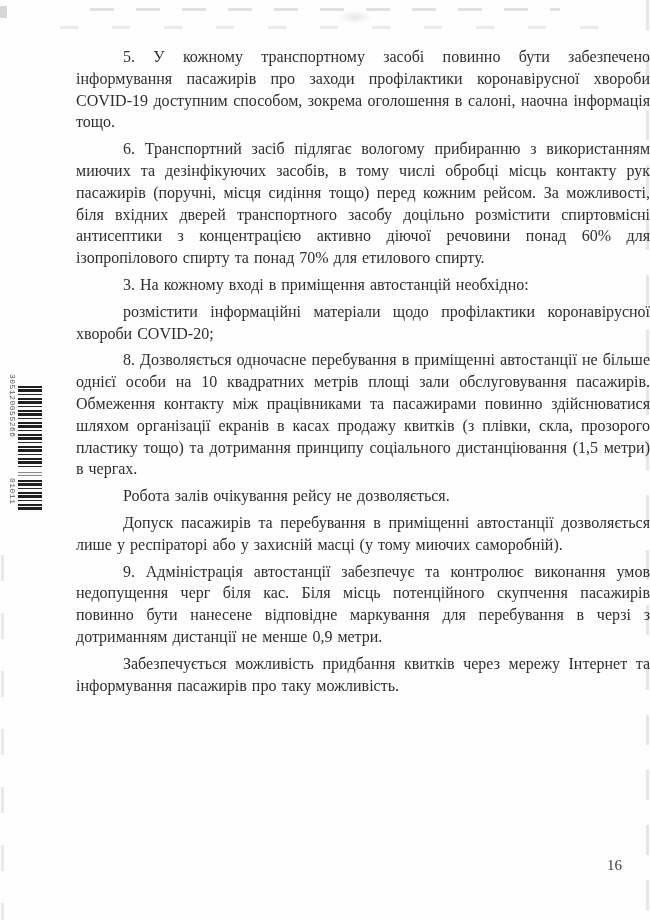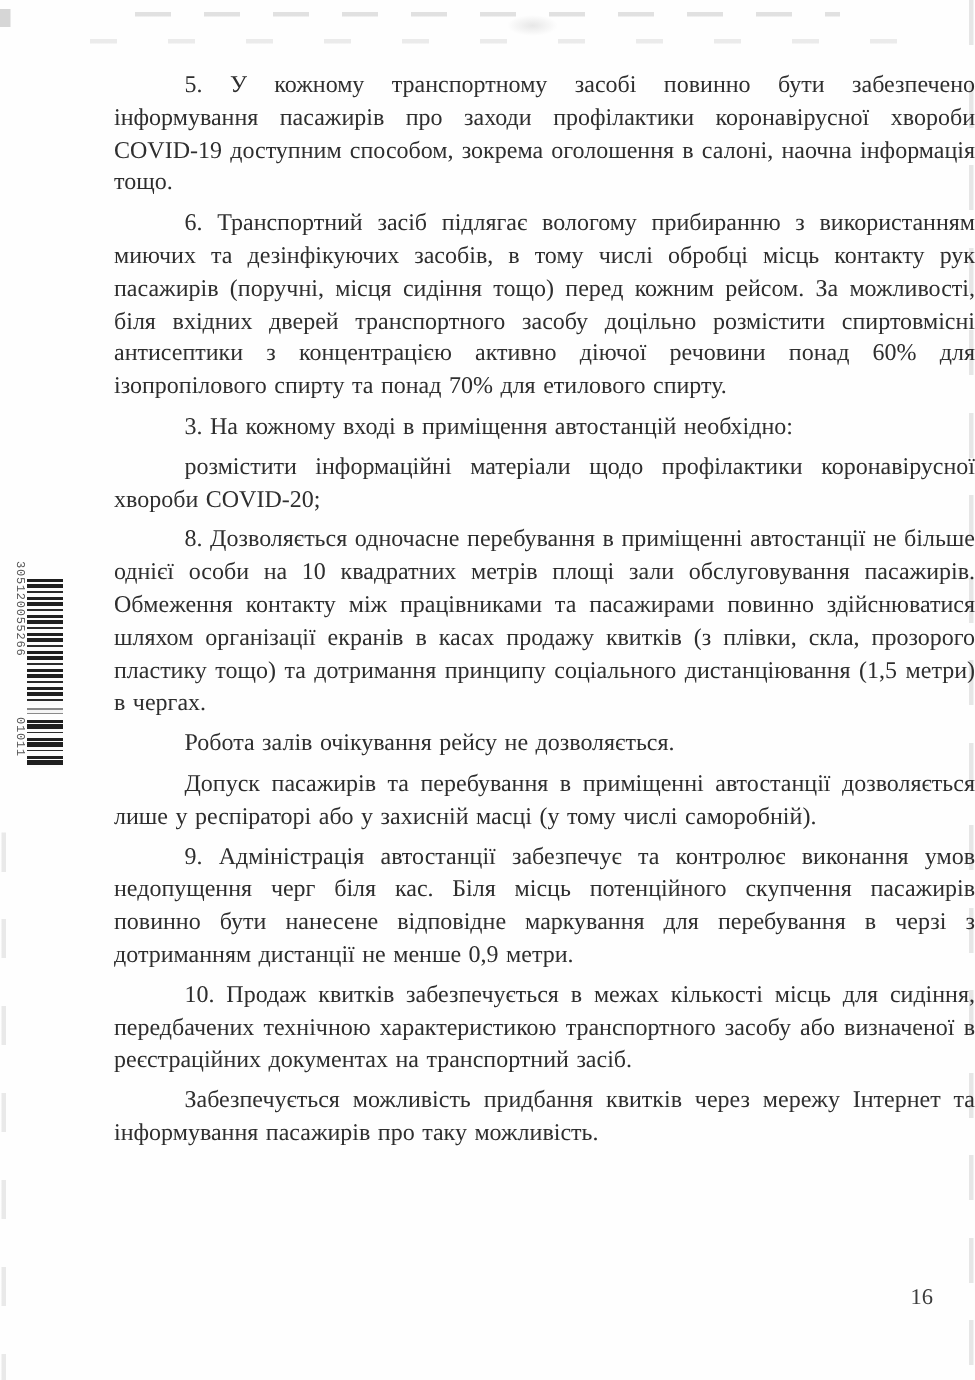--- a/index.html
+++ b/index.html
@@ -121,21 +121,20 @@
   <div class="barcode-digits bc-digits-2">01011</div>
   <div class="barcode-bars bc-bars-2"></div>
 
   <div class="content">
     <p>5. У кожному транспортному засобі повинно бути забезпечено інформування пасажирів про заходи профілактики коронавірусної хвороби COVID-19 доступним способом, зокрема оголошення в салоні, наочна інформація тощо.</p>
     <p>6. Транспортний засіб підлягає вологому прибиранню з використанням миючих та дезінфікуючих засобів, в тому числі обробці місць контакту рук пасажирів (поручні, місця сидіння тощо) перед кожним рейсом. За можливості, біля вхідних дверей транспортного засобу доцільно розмістити спиртовмісні антисептики з концентрацією активно діючої речовини понад 60% для ізопропілового спирту та понад 70% для етилового спирту.</p>
     <p>3. На кожному вході в приміщення автостанцій необхідно:</p>
     <p>розмістити інформаційні матеріали щодо профілактики коронавірусної хвороби COVID-20;</p>
     <p>8. Дозволяється одночасне перебування в приміщенні автостанції не більше однієї особи на 10 квадратних метрів площі зали обслуговування пасажирів. Обмеження контакту між працівниками та пасажирами повинно здійснюватися шляхом організації екранів в касах продажу квитків (з плівки, скла, прозорого пластику тощо) та дотримання принципу соціального дистанціювання (1,5 метри) в чергах.</p>
     <p>Робота залів очікування рейсу не дозволяється.</p>
-    <p>Допуск пасажирів та перебування в приміщенні автостанції дозволяється лише у респіраторі або у захисній масці (у тому числі саморобній).</p>
+    <p>Допуск пасажирів та перебування в приміщенні автостанції дозволяється лише у респіраторі або у захисній масці (у тому миючих саморобній).</p>
     <p>9. Адміністрація автостанції забезпечує та контролює виконання умов недопущення черг біля кас. Біля місць потенційного скупчення пасажирів повинно бути нанесене відповідне маркування для перебування в черзі з дотриманням дистанції не менше 0,9 метри.</p>
-    <p>10. Продаж квитків забезпечується в межах кількості місць для сидіння, передбачених технічною характеристикою транспортного засобу або визначеної в реєстраційних документах на транспортний засіб.</p>
     <p>Забезпечується можливість придбання квитків через мережу Інтернет та інформування пасажирів про таку можливість.</p>
   </div>
 
   <div class="page-number">16</div>
 
 </div>
 
 </body></html>

